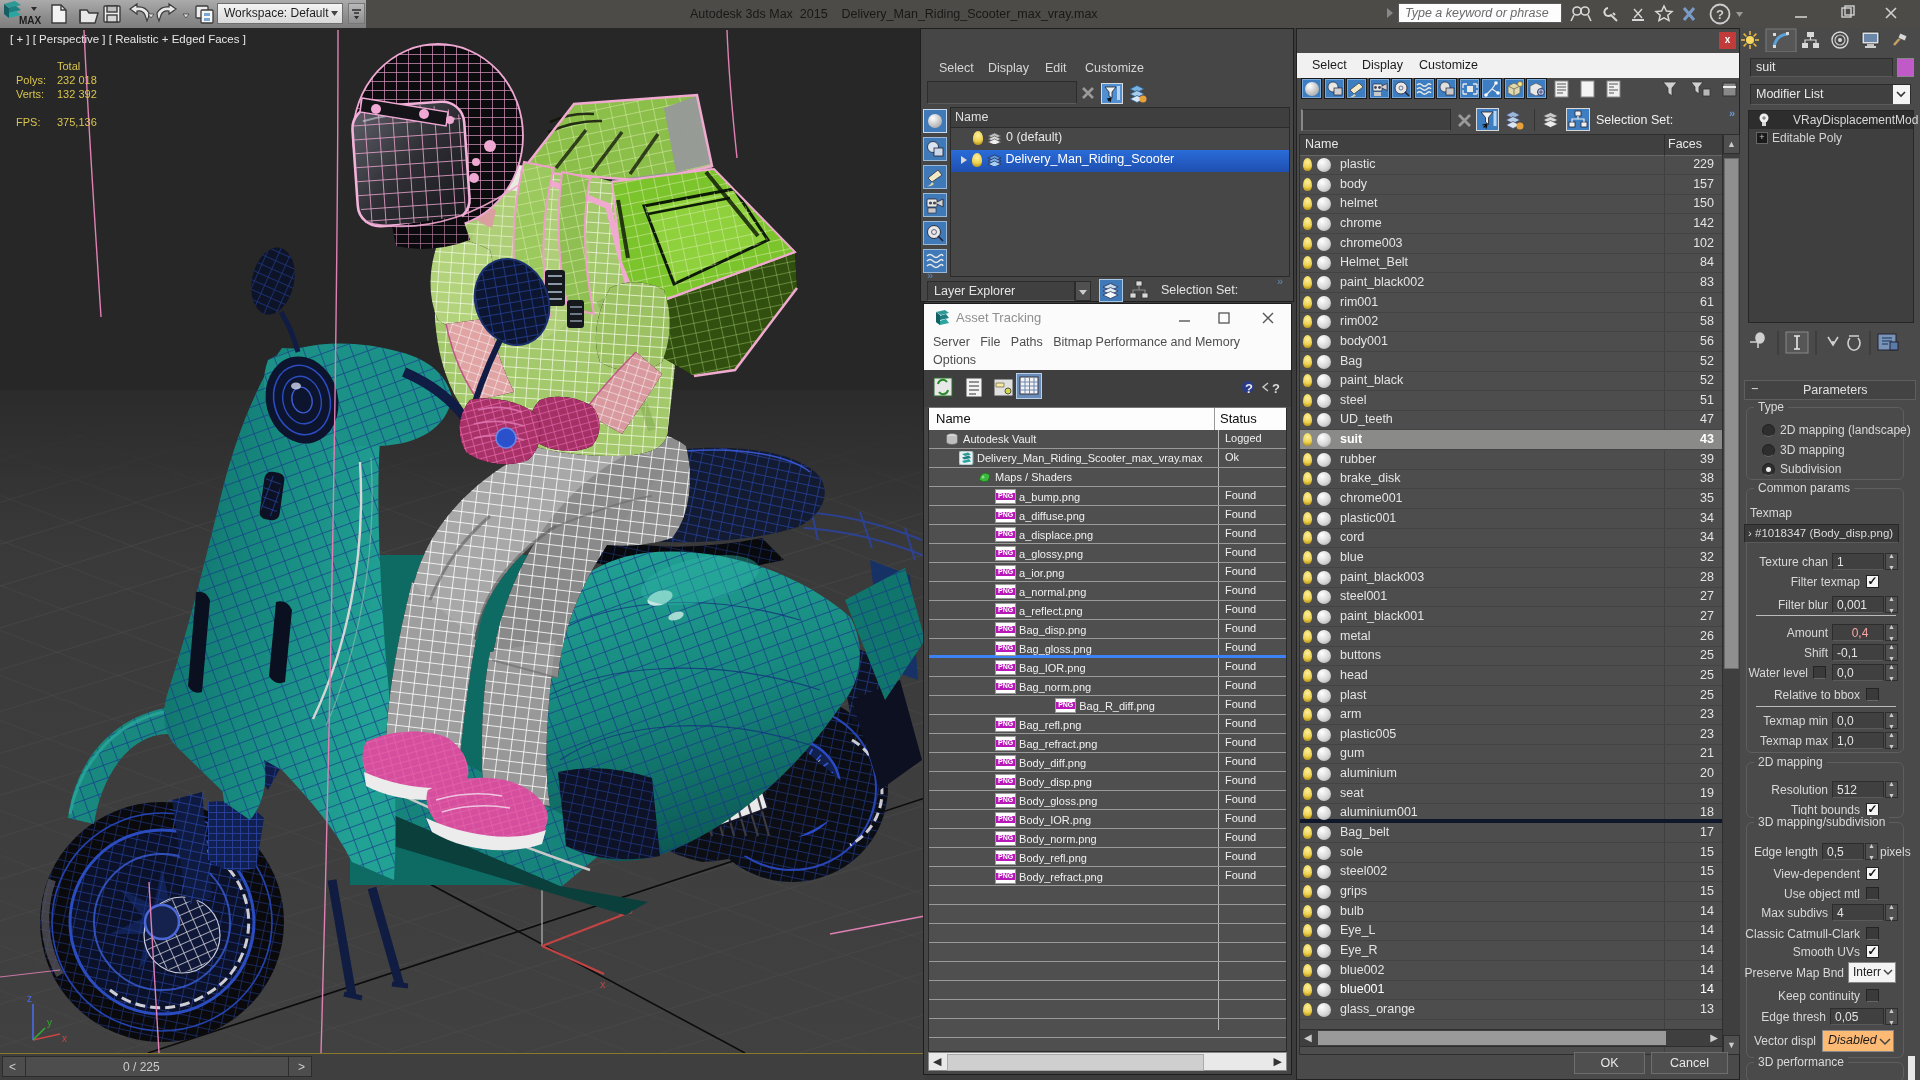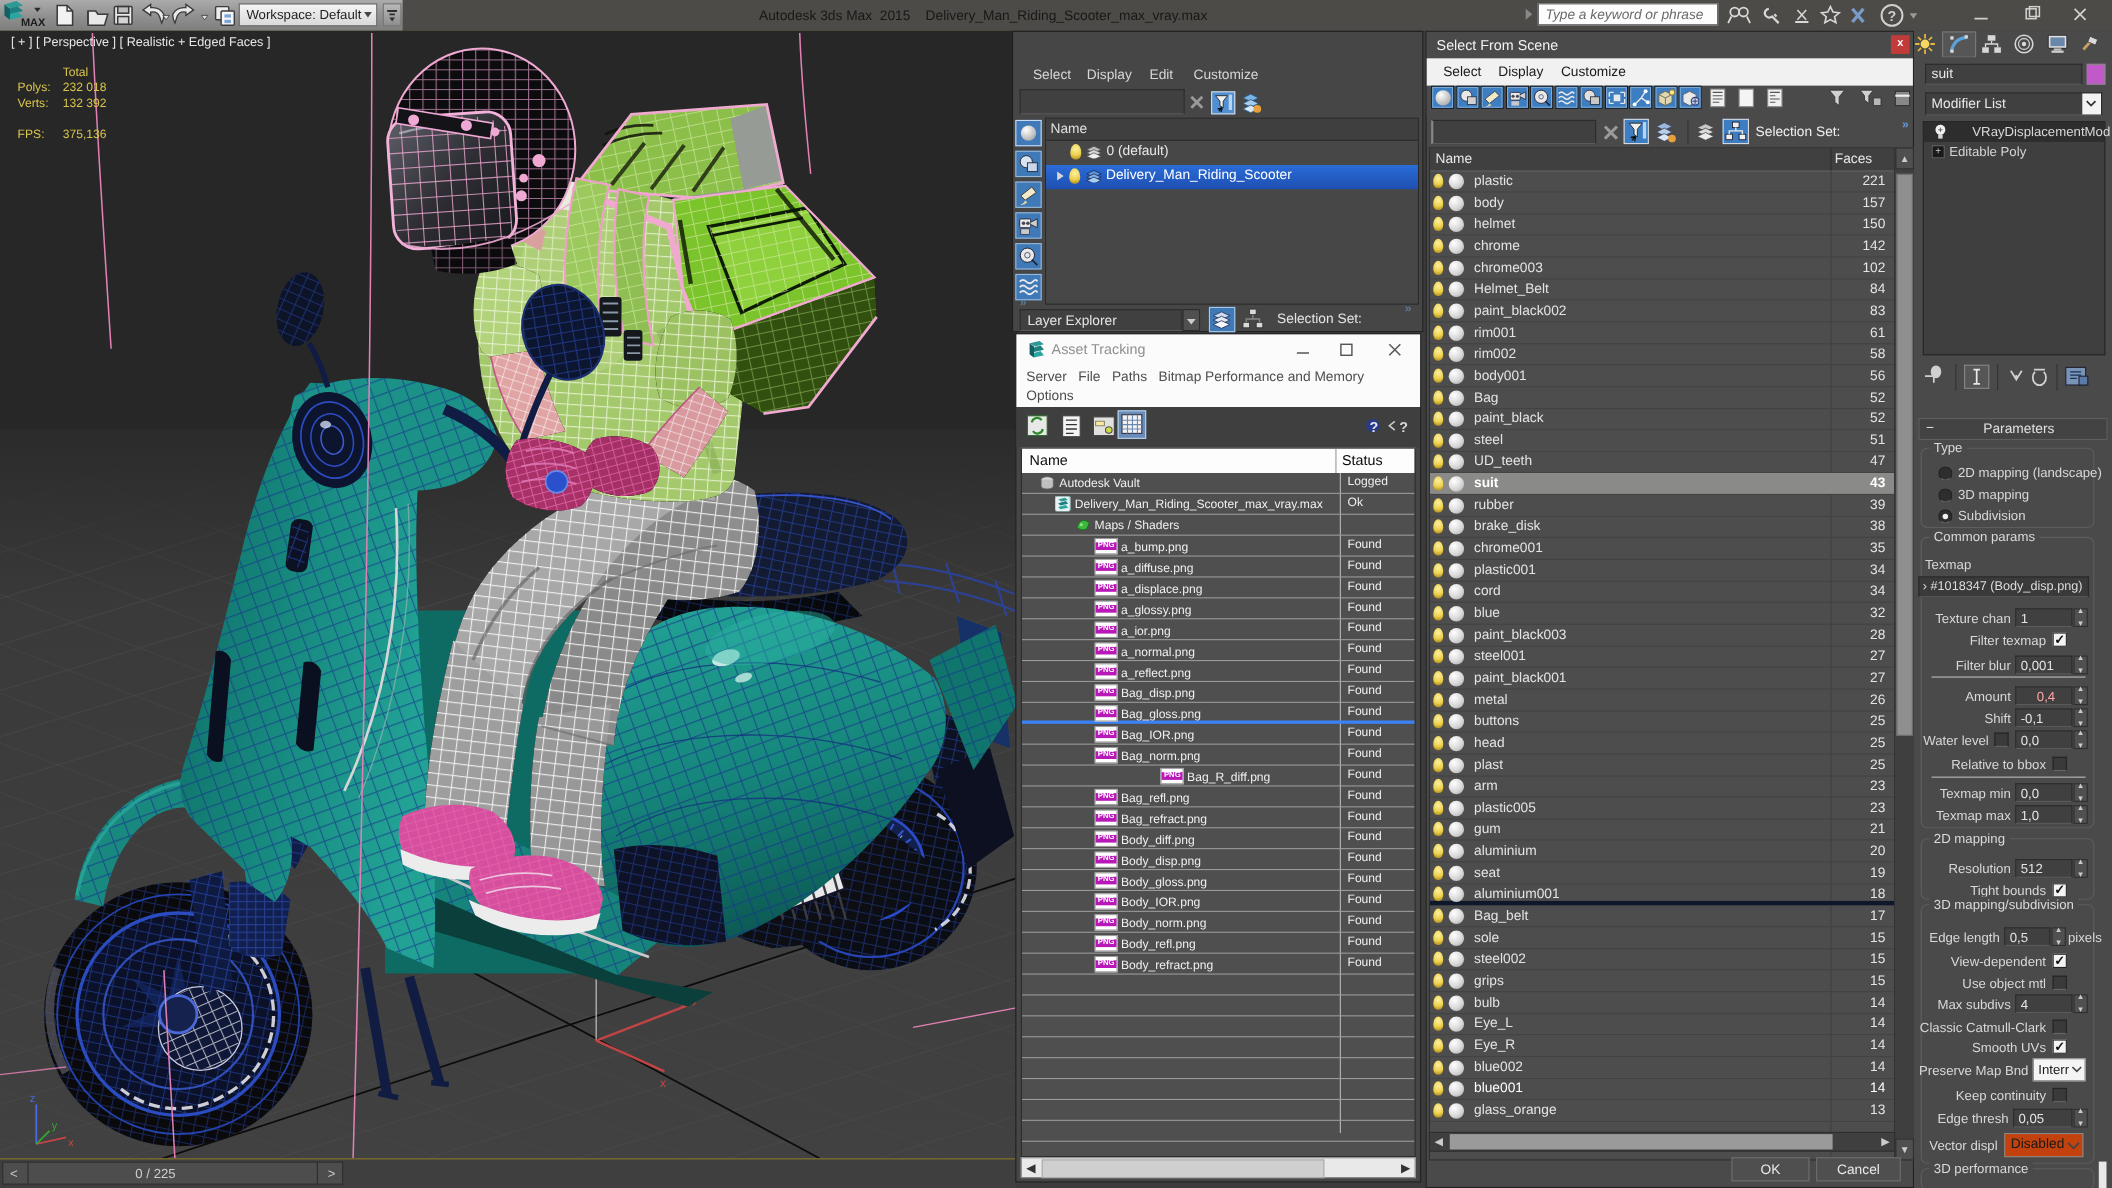--- a/index.html
+++ b/index.html
@@ -714,23 +714,20 @@
 <div style="position:absolute;left:0;top:592px;width:357px;height:19px;border-bottom:1px solid #9a9a9a;box-sizing:border-box;"></div>
 <div style="position:absolute;left:0;top:611px;width:357px;height:19px;border-bottom:1px solid #9a9a9a;box-sizing:border-box;"></div>
 </div>
 <div class="abs" style="left:4px;top:748px;width:359px;height:19px;background:#e9e9e9;border:1px solid #888;box-sizing:border-box;">
       <span style="position:absolute;left:4px;top:2px;color:#333;font-size:11px;">◀</span>
       <span style="position:absolute;right:4px;top:2px;color:#333;font-size:11px;">▶</span>
       <span style="position:absolute;left:18px;top:1px;width:255px;height:15px;background:#cfcfcf;border:1px solid #aaa;"></span>
     </div>
 </div>
 <div class="abs" style="left:1296px;top:28px;width:444px;height:1052px;background:#4a4a4a;border:1px solid #222;box-sizing:border-box;">
-<div class="abs" style="left:0;top:0;width:442px;height:24px;background:#4a4a4a;color:#f2f2f2;font-size:13px;">
-      <span style="position:absolute;left:9px;top:4px;">Select From Scene</span>
-    </div>
 <div class="abs" style="left:422px;top:3px;width:17px;height:17px;background:#c23b3b;color:#fff;font-size:10px;font-weight:bold;text-align:center;line-height:16px;">x</div>
 <div class="abs" style="left:0;top:24px;width:442px;height:25px;background:#f1f1f1;color:#1a1a1a;font-size:12.5px;">
       <span style="position:absolute;left:15px;top:5px;">Select</span>
       <span style="position:absolute;left:65px;top:5px;">Display</span>
       <span style="position:absolute;left:122px;top:5px;">Customize</span>
     </div>
 <div class="abs" style="left:0;top:49px;width:442px;height:28px;background:#4a4a4a;">
       <div style="position:absolute;left:4px;top:0;width:21px;height:21px;background:#3d7ec2;border:1px solid #1a1a1a;outline:1px solid #7aa8d8;outline-offset:-2px;box-sizing:border-box;"><svg width="19" height="19">
           <defs>
             <radialGradient id="sfg1" cx="0.35" cy="0.3" r="0.9">
@@ -895,21 +892,21 @@
 <div style="position:absolute;left:0;top:0;width:422px;height:20px;background:#404040;border-bottom:1px solid #666;color:#e8e8e8;font-size:12.5px;">
         <span style="position:absolute;left:5px;top:2px;">Name</span>
         <span style="position:absolute;left:368px;top:2px;">Faces</span>
         <span style="position:absolute;left:364px;top:0px;width:1px;height:20px;background:#2e2e2e;"></span>
       </div>
 <span style="position:absolute;left:364px;top:20px;width:1px;height:900px;background:#404040;"></span>
 <div style="position:absolute;left:0;top:20px;width:422px;height:19.65px;border-bottom:1px solid #434343;box-sizing:border-box;font-size:12.5px;color:#e4e4e4;">
         <span style="position:absolute;left:3px;top:2px;"><span class="blb" style="width:9px;height:13px;"></span></span>
         <span style="position:absolute;left:17px;top:2px;"><span class="sph" style="width:14px;height:14px;"></span></span>
         <span style="position:absolute;left:40px;top:2px;">plastic</span>
-        <span style="position:absolute;right:8px;top:2px;">221</span>
+        <span style="position:absolute;right:8px;top:2px;">229</span>
       </div>
 <div style="position:absolute;left:0;top:40px;width:422px;height:19.65px;border-bottom:1px solid #434343;box-sizing:border-box;font-size:12.5px;color:#e4e4e4;">
         <span style="position:absolute;left:3px;top:2px;"><span class="blb" style="width:9px;height:13px;"></span></span>
         <span style="position:absolute;left:17px;top:2px;"><span class="sph" style="width:14px;height:14px;"></span></span>
         <span style="position:absolute;left:40px;top:2px;">body</span>
         <span style="position:absolute;right:8px;top:2px;">157</span>
       </div>
 <div style="position:absolute;left:0;top:59px;width:422px;height:19.65px;border-bottom:1px solid #434343;box-sizing:border-box;font-size:12.5px;color:#e4e4e4;">
         <span style="position:absolute;left:3px;top:2px;"><span class="blb" style="width:9px;height:13px;"></span></span>
         <span style="position:absolute;left:17px;top:2px;"><span class="sph" style="width:14px;height:14px;"></span></span>
@@ -1361,18 +1358,18 @@
   </svg>
 <div class="abs" style="right:60px;top:989px;white-space:nowrap;color:#d8d8d8;font-size:12px;">Keep continuity</div>
 <div class="abs" style="left:1866px;top:989px;width:13px;height:13px;background:#3a3a3a;border:1px solid #242424;border-bottom-color:#666;box-sizing:border-box;"></div>
 <div class="abs" style="right:94px;top:1010px;white-space:nowrap;color:#d8d8d8;font-size:12px;">Edge thresh</div>
 <div class="sunken" style="position:absolute;left:1830px;top:1008px;width:54px;height:17px;color:#e4e4e4;font-size:12px;padding:1px 0 0 4px;">0,05</div>
 <div class="abs" style="left:1885px;top:1008px;width:13px;height:17px;background:#505050;border:1px solid #2e2e2e;box-sizing:border-box;">
     <span style="position:absolute;left:2px;top:-2px;color:#ccc;font-size:7px;">▲</span>
     <span style="position:absolute;left:2px;bottom:-2px;color:#ccc;font-size:7px;">▼</span>
   </div>
 <div class="abs" style="right:104px;top:1034px;white-space:nowrap;color:#d8d8d8;font-size:12px;">Vector displ</div>
-<div class="abs" style="left:1822px;top:1030px;width:72px;height:22px;background:#c2410c;border:1px solid #888;box-sizing:border-box;color:#1a1a1a;font-size:12.5px;padding:2px 0 0 5px;">Disabled</div>
+<div class="abs" style="left:1822px;top:1030px;width:72px;height:22px;background:#fdba74;border:1px solid #888;box-sizing:border-box;color:#1a1a1a;font-size:12.5px;padding:2px 0 0 5px;font-style:italic;">Disabled</div>
 <svg class="abs" style="left:1878px;top:1036px" width="14" height="12">
     <path d="M2 3 l5 5 5 -5" fill="none" stroke="#444" stroke-width="1.5"></path>
   </svg>
 <div class="abs" style="left:1746px;top:1062px;width:156px;height:18px;border:1px solid #5e5e5e;border-radius:6px;"></div>
 <div class="abs" style="left:1754px;top:1055px;background:#4a4a4a;padding:0 4px;color:#dadada;font-size:12px;">3D performance</div>
 <div class="abs" style="left:1908px;top:1056px;width:7px;height:24px;background:#e8e8e8;"></div>
 </body></html>

